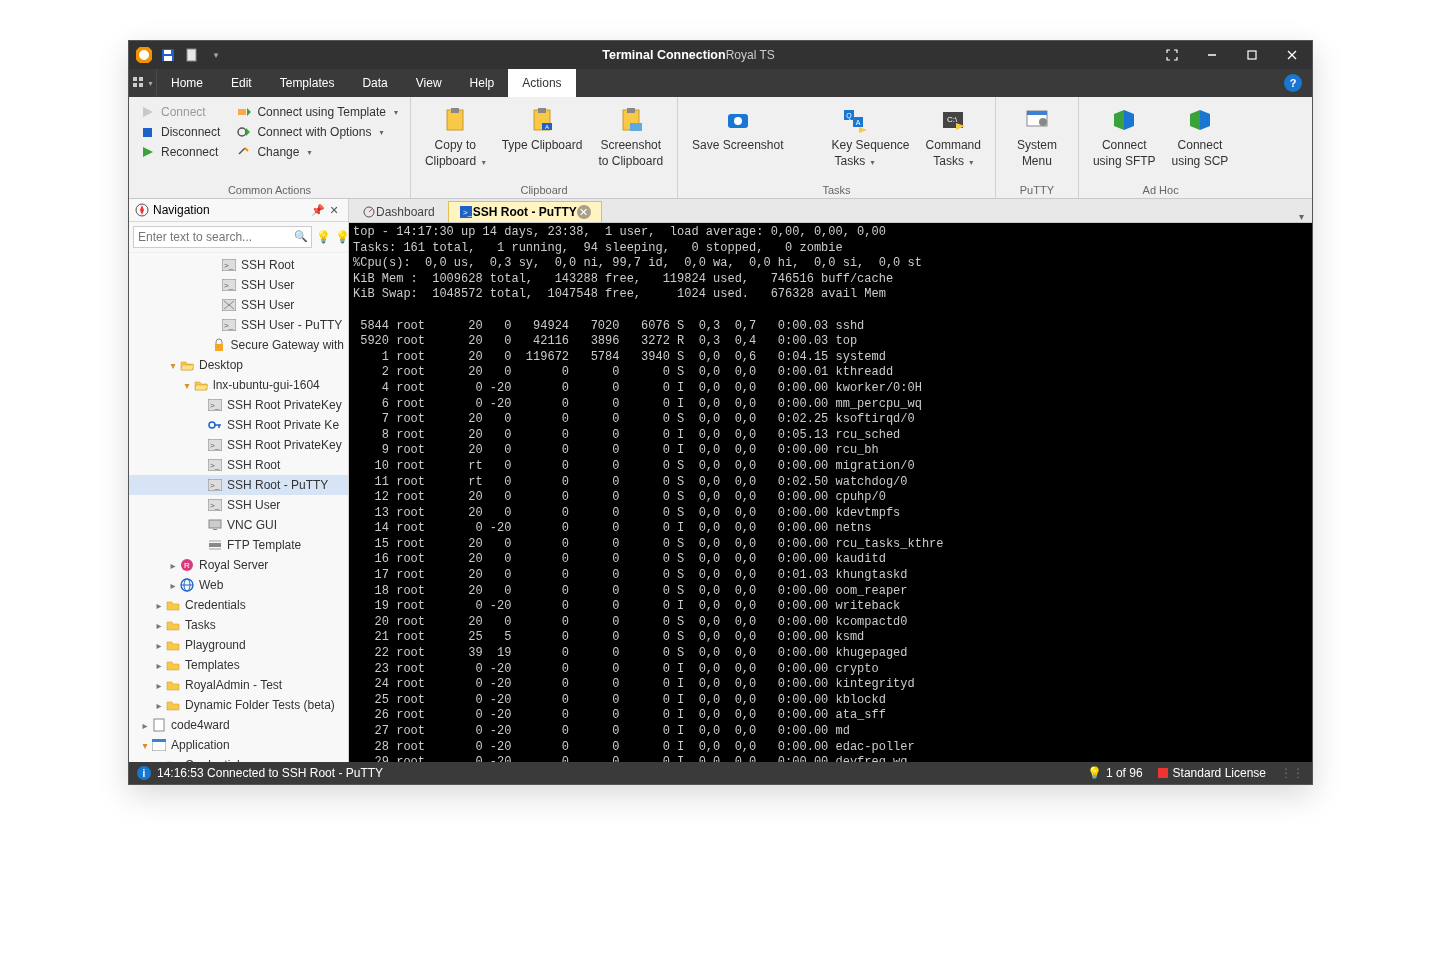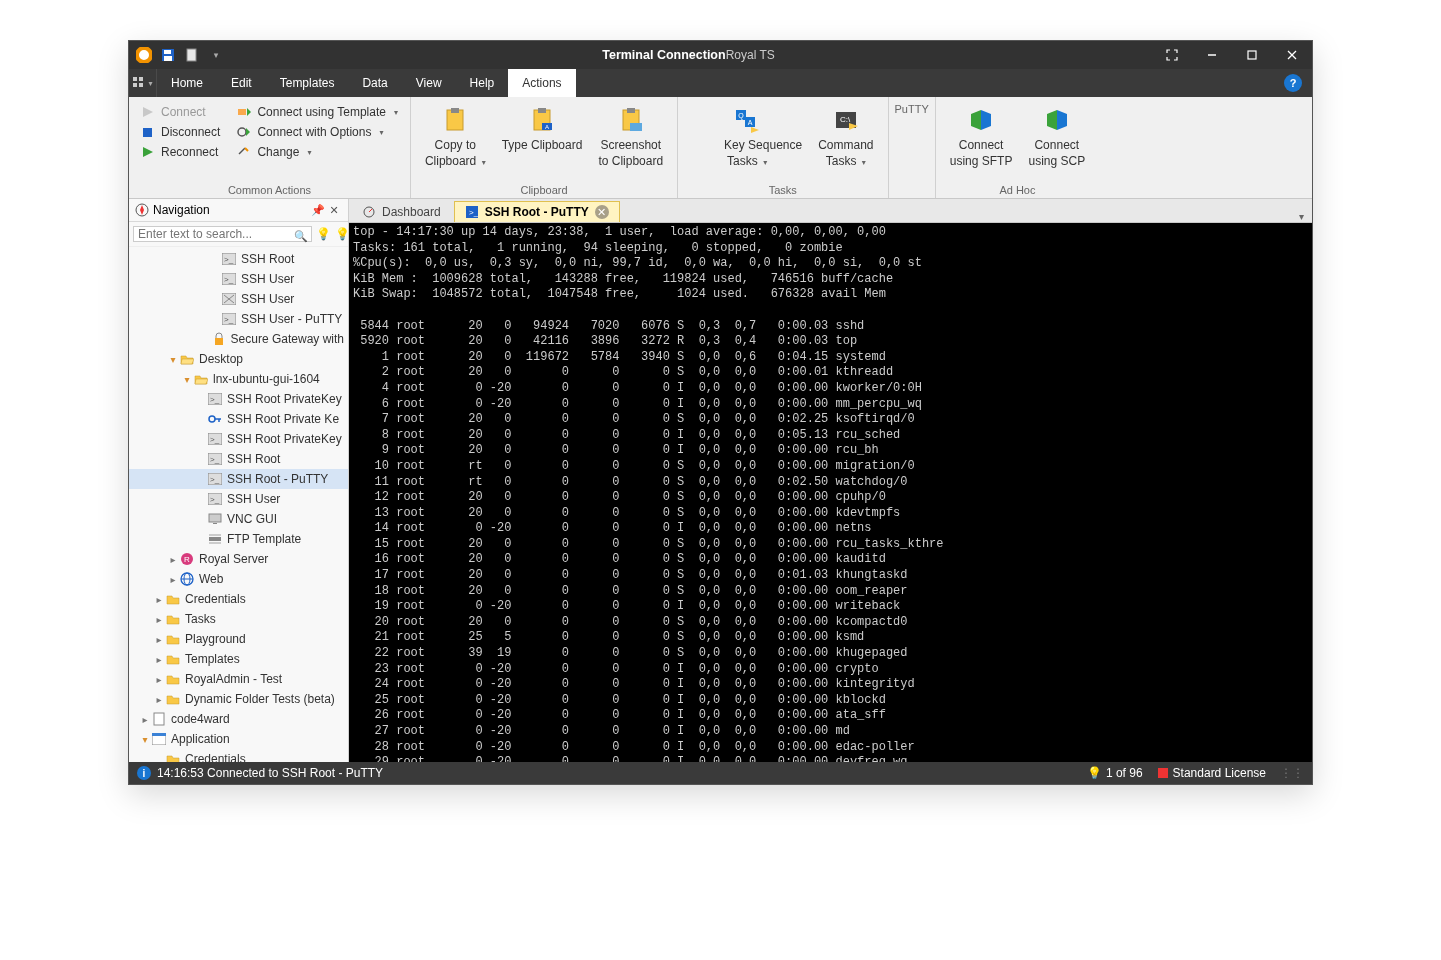--- a/index.html
+++ b/index.html
@@ -30,31 +30,31 @@
 .ribbon-big .big-icon { width: 30px; height: 30px; margin-bottom: 3px; display: flex; align-items: center; justify-content: center; }
 .ribbon-big .big-label { font-size: 12px; line-height: 1.3; color: #333; }
 .caret { font-size: 8px; margin-left: 2px; color: #666; }
 
 .content { flex: 1; display: flex; overflow: hidden; }
 .sidebar { width: 220px; background: #f8f8f8; border-right: 1px solid #d0d0d0; display: flex; flex-direction: column; overflow: hidden; }
 .sidebar-header { display: flex; align-items: center; padding: 4px 6px; border-bottom: 1px solid #d8d8d8; }
 .sidebar-header .nav-title { flex: 1; font-size: 12px; padding-left: 4px; }
 .sidebar-header .pin, .sidebar-header .x { width: 16px; text-align: center; font-size: 11px; color: #555; }
 .search-row { display: flex; align-items: center; padding: 4px 4px; gap: 4px; border-bottom: 1px solid #eee; }
-.search-row input { flex: 1; height: 16px; border: 1px solid #ccc; padding: 0 18px 0 4px; font-size: 12px; }
+.search-row input { flex: 1; height: 22px; border: 1px solid #ccc; padding: 0 18px 0 4px; font-size: 12px; }
 .tree { flex: 1; overflow-y: auto; padding: 2px 0; }
 .tree-item { display: flex; align-items: center; padding: 2px 4px 2px 0; font-size: 12px; color: #333; white-space: nowrap; cursor: pointer; }
 .tree-item.selected { background: #d6e4f5; }
 .tree-indent { display:inline-block; }
 .tree-caret { width: 12px; text-align:center; color:#777; font-size:10px; }
 .tree-icon { width: 16px; height: 16px; margin-right: 4px; display:inline-flex; align-items:center; justify-content:center; }
 
 .main { flex: 1; display: flex; flex-direction: column; overflow: hidden; }
 .tabs { display: flex; background: #e8e8e8; border-bottom: 1px solid #c8c8c8; height: 24px; align-items: flex-end; padding-left: 2px; }
-.tab { display: flex; align-items: center; padding: 3px 10px; font-size: 12px; background: #e8e8e8; border: 1px solid transparent; border-bottom: none; margin-right: 2px; cursor: pointer; gap: 6px; }
+.tab { display: flex; align-items: center; padding: 3px 10px; font-size: 12px; background: #e8e8e8; border: 1px solid transparent; border-bottom: none; margin-right: 2px; cursor: pointer; gap: 0; }
 .tab.inactive { color: #444; }
 .tab.active { background: #fff4c2; border-color: #e0c050; }
 .tab .tab-icon { width: 14px; height: 14px; display:inline-flex; align-items:center; justify-content:center; }
 .tab .close { width: 14px; height: 14px; border-radius: 50%; background: #a8a088; color: #fff; display: flex; align-items: center; justify-content: center; font-size: 11px; }
 .tabs .collapse { margin-left: auto; padding: 0 8px; color: #666; font-size: 10px; }
 
 .terminal { flex: 1; background: #000; color: #ccc; font-family: Consolas, "Courier New", monospace; font-size: 12px; line-height: 1.3; padding: 2px 4px; overflow: hidden; white-space:pre; }
 .terminal .hdr { background: #ccc; color: #000; }
 
 .statusbar { height: 22px; background: #3a3a3a; color: #fff; display: flex; align-items: center; font-size: 12px; padding: 0 8px; }
@@ -233,20 +233,29 @@
           </div>
       </div>
       <div class="group-label">Clipboard</div>
     </div>
 
     <div class="ribbon-group">
       <div class="group-body">
         <div class="ribbon-big">
             <div class="big-icon">
               <svg width="28" height="28">
+                <rect x="4" y="8" width="20" height="14" rx="3" fill="#1976d2"></rect>
+                <circle cx="14" cy="15" r="4" fill="#fff"></circle>
+              </svg>
+            </div>
+            <div class="big-label">Save Screenshot</div>
+          </div>
+        <div class="ribbon-big">
+            <div class="big-icon">
+              <svg width="28" height="28">
                 <rect x="3" y="4" width="10" height="10" fill="#1976d2"></rect>
                 <text x="8" y="12" font-size="7" fill="#fff" text-anchor="middle">Q</text>
                 <rect x="12" y="11" width="10" height="10" fill="#1976d2"></rect>
                 <text x="17" y="19" font-size="7" fill="#fff" text-anchor="middle">A</text>
                 <polygon points="18,21 26,24 18,27" fill="#f9c846"></polygon>
               </svg>
             </div>
             <div class="big-label"><span style="white-space:pre;margin-left:32px;">Key Sequence
 Tasks</span> <span class="caret">▾</span></div>
           </div>
@@ -259,20 +268,33 @@
               </svg>
             </div>
             <div class="big-label"><span style="white-space:pre;">Command
 Tasks</span> <span class="caret">▾</span></div>
           </div>
       </div>
       <div class="group-label">Tasks</div>
     </div>
 
     <div class="ribbon-group">
+      <div class="group-body">
+        <div class="ribbon-big">
+            <div class="big-icon">
+              <svg width="28" height="28">
+                <rect x="4" y="5" width="20" height="15" fill="#fff" stroke="#888"></rect>
+                <rect x="4" y="5" width="20" height="4" fill="#3b82d6"></rect>
+                <circle cx="20" cy="16" r="4" fill="#888"></circle>
+              </svg>
+            </div>
+            <div class="big-label" style="white-space:pre;">System
+Menu</div>
+          </div>
+      </div>
       <div class="group-label">PuTTY</div>
     </div>
 
     <div class="ribbon-group" style="border-right:none;">
       <div class="group-body">
         <div class="ribbon-big">
             <div class="big-icon">
               <svg width="28" height="28">
                 <polygon points="4,8 14,4 14,24 4,20" fill="#3aa23a"></polygon>
                 <polygon points="24,8 14,4 14,24 24,20" fill="#1976d2"></polygon>

